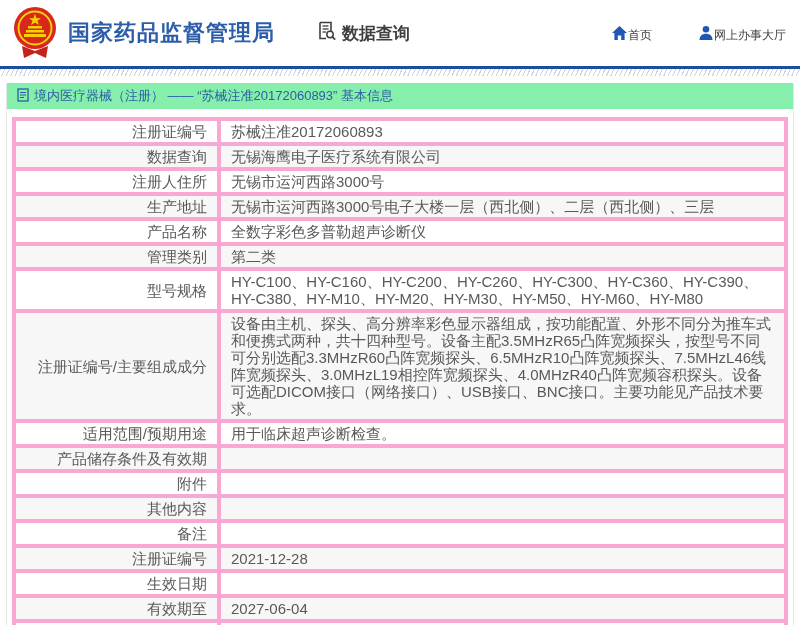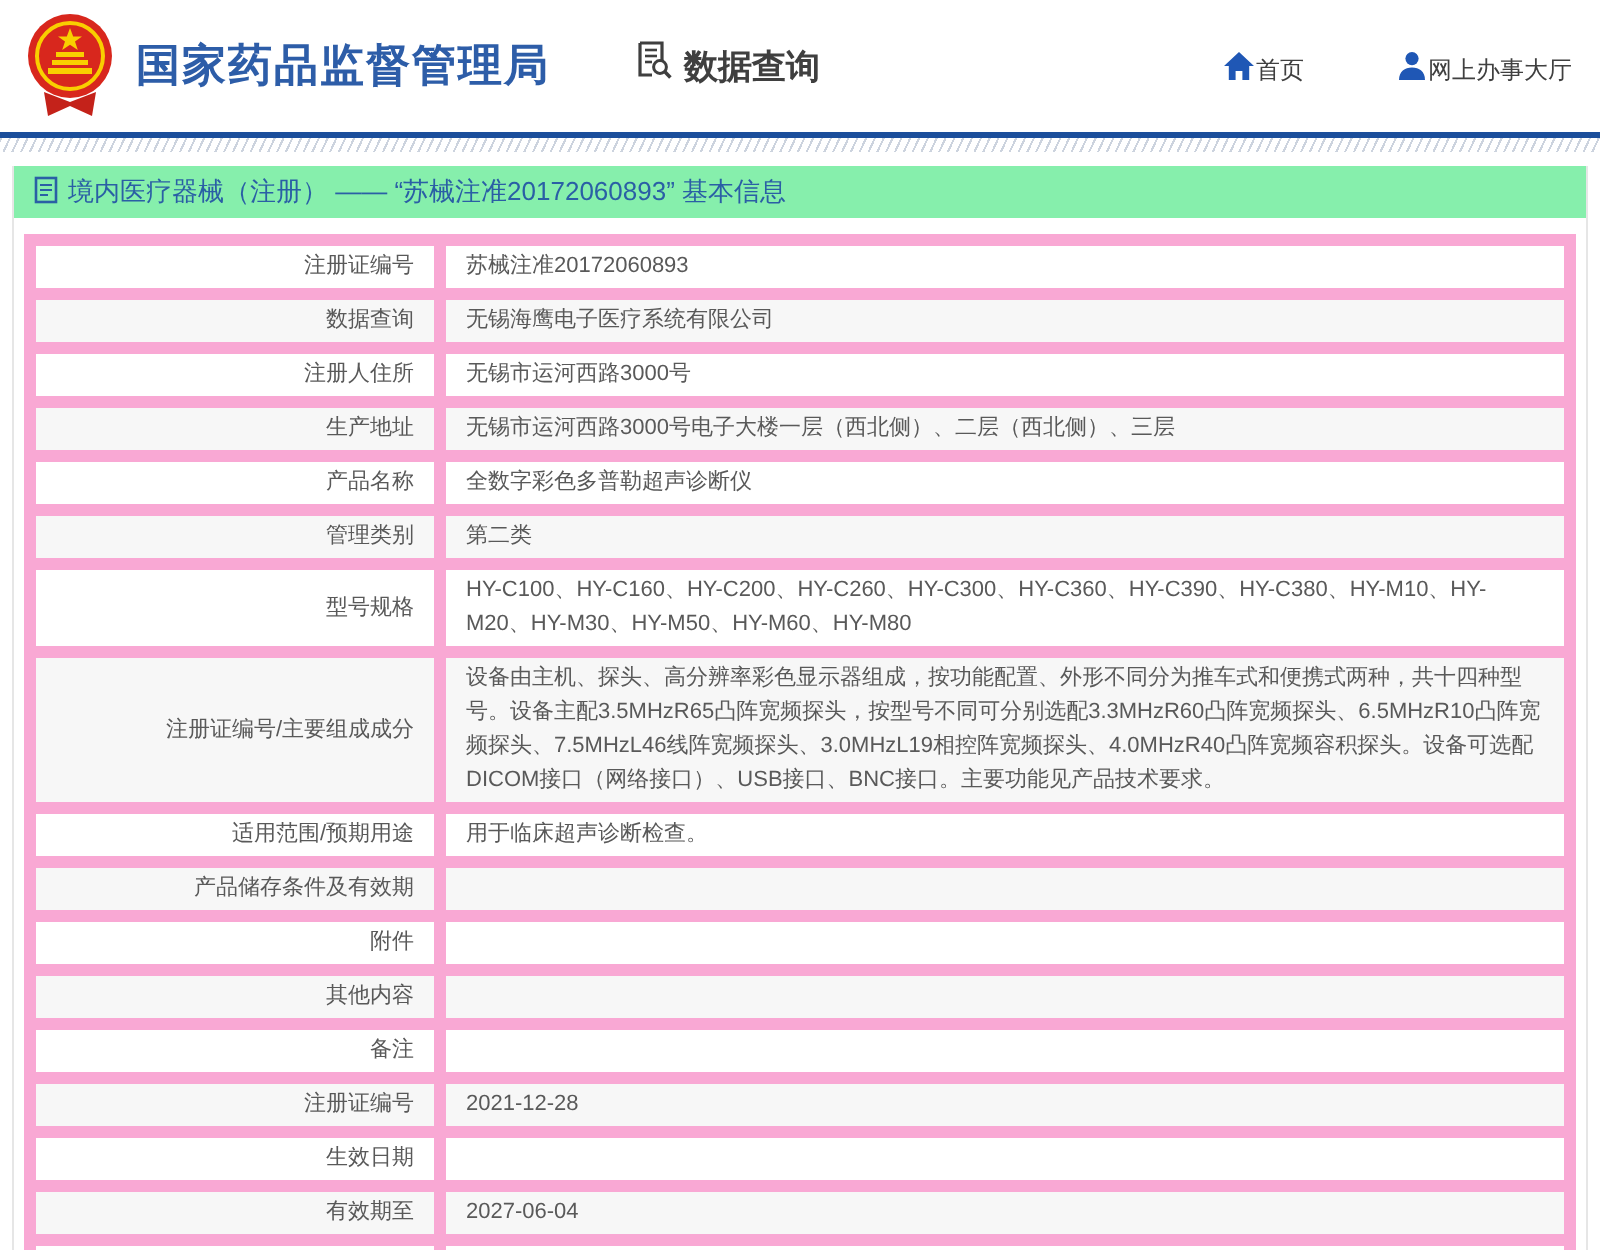--- a/index.html
+++ b/index.html
@@ -77,24 +77,24 @@
   }
   
   table.info-table {
     margin: 8px 5px 0 5px;
     width: calc(100% - 10px);
     border-collapse: collapse;
     border: 1px solid #c5c5c5;
     table-layout: fixed;
   }
   table.info-table td {
-    border: 6px solid #f9a8d4;
+    border: 4px solid #f9a8d4;
     padding: 2px 10px;
     line-height: 17px;
-    font-size: 11px;
+    font-size: 15px;
     color: #595959;
     vertical-align: middle;
     word-break: break-word;
   }
   td.label-cell {
     width: 205px;
     text-align: right;
     padding-right: 13px;
     white-space: nowrap;
     overflow: hidden;

